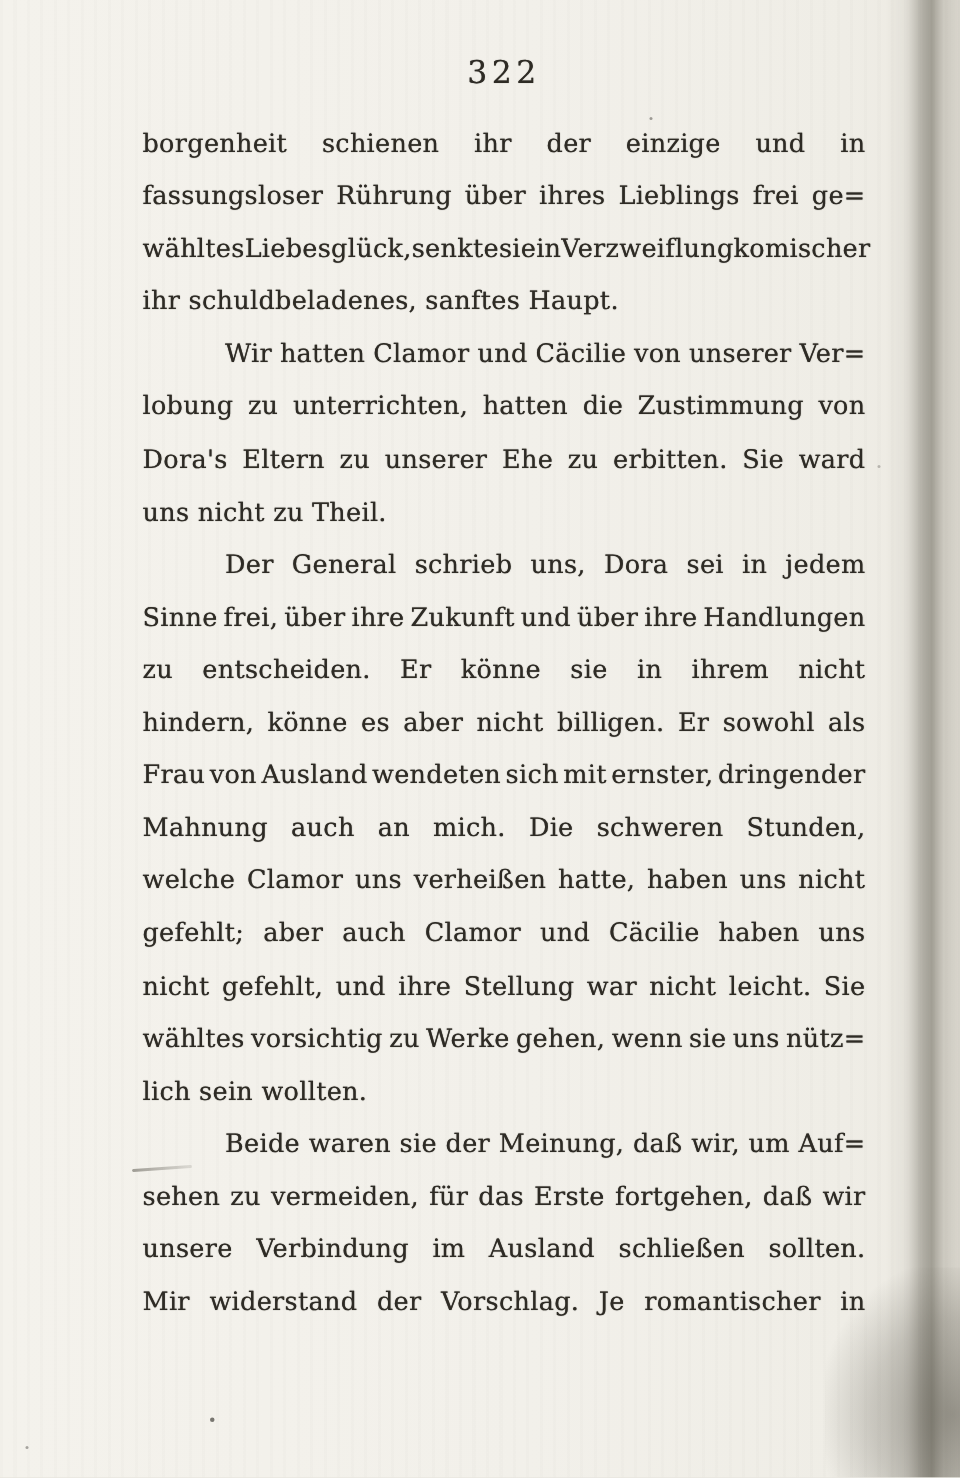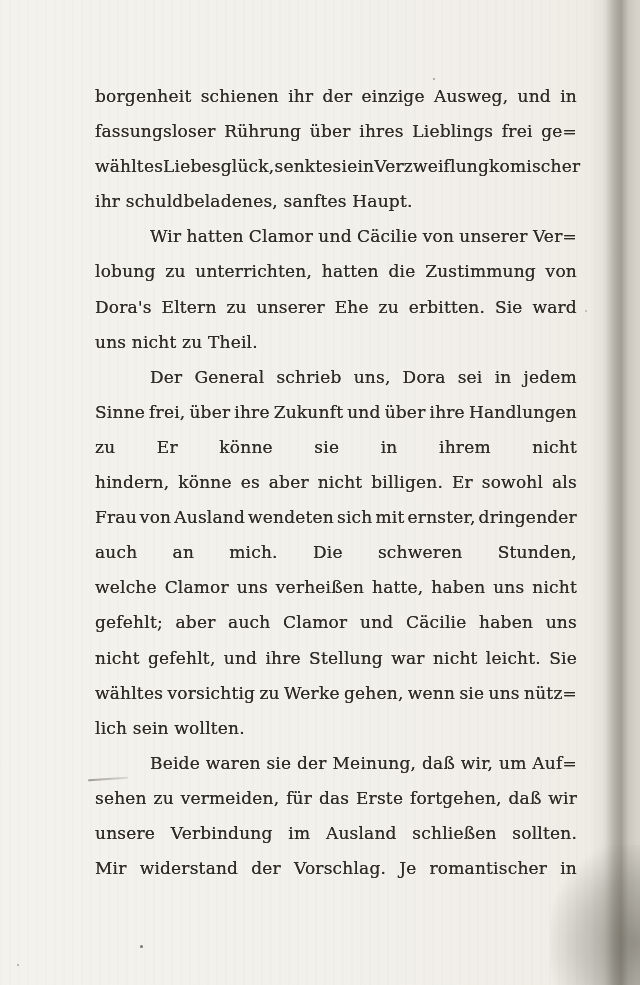--- a/index.html
+++ b/index.html
@@ -87,29 +87,29 @@
     position: absolute;
     border-radius: 50%;
     background: rgba(50,48,42,0.8);
   }
 </style>
 </head>
 <body>
 
 <div class="page">
 
+  <div class="page-number">322</div>
 
   <div class="text-block">
       <div class="line justify">
         <span>borgenheit</span>
         <span>schienen</span>
         <span>ihr</span>
         <span>der</span>
         <span>einzige</span>
-        <span>Ausweg,</span>
         <span>und</span>
         <span>in</span>
       </div>
       <div class="line justify">
         <span>fassungsloser</span>
         <span>Rührung</span>
         <span>über</span>
         <span>ihres</span>
         <span>Lieblings</span>
         <span>frei</span>
@@ -172,20 +172,21 @@
         <span>über</span>
         <span>ihre</span>
         <span>Zukunft</span>
         <span>und</span>
         <span>über</span>
         <span>ihre</span>
         <span>Handlungen</span>
       </div>
       <div class="line justify">
         <span>zu</span>
+        <span>entscheiden.</span>
         <span>Er</span>
         <span>könne</span>
         <span>sie</span>
         <span>in</span>
         <span>ihrem</span>
         <span>nicht</span>
       </div>
       <div class="line justify">
         <span>hindern,</span>
         <span>könne</span>
@@ -201,20 +202,21 @@
         <span>Frau</span>
         <span>von</span>
         <span>Ausland</span>
         <span>wendeten</span>
         <span>sich</span>
         <span>mit</span>
         <span>ernster,</span>
         <span>dringender</span>
       </div>
       <div class="line justify">
+        <span>Mahnung</span>
         <span>auch</span>
         <span>an</span>
         <span>mich.</span>
         <span>Die</span>
         <span>schweren</span>
         <span>Stunden,</span>
       </div>
       <div class="line justify">
         <span>welche</span>
         <span>Clamor</span>

